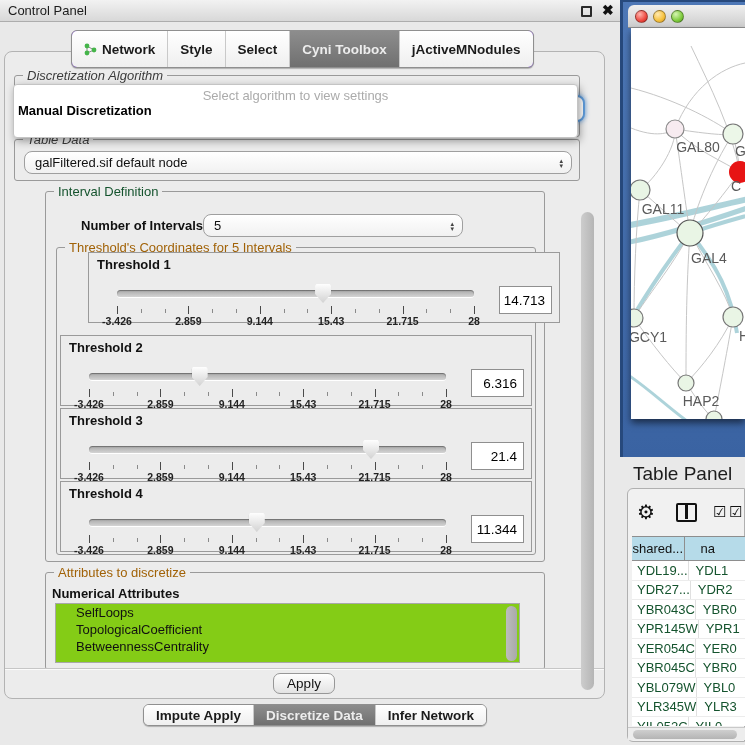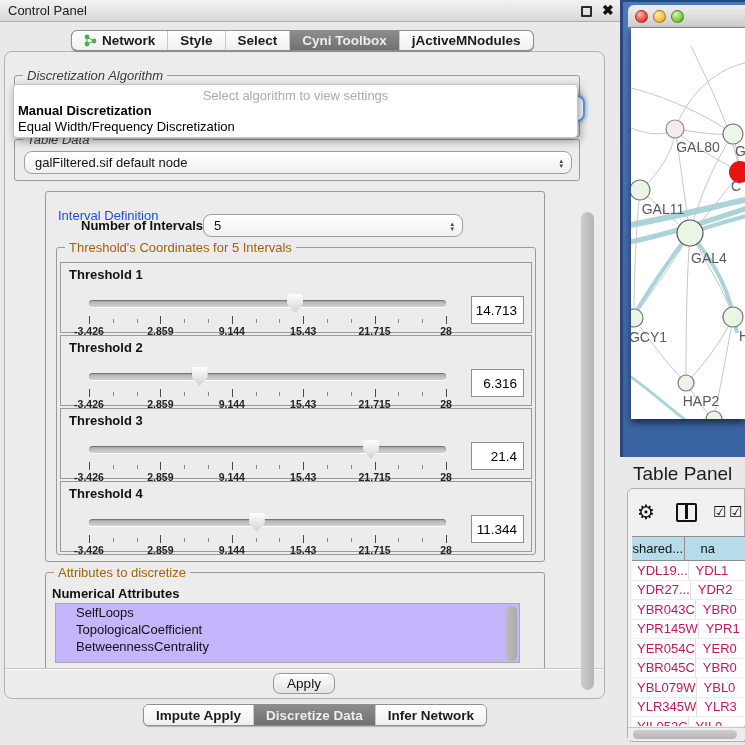--- a/index.html
+++ b/index.html
@@ -9,37 +9,37 @@
   #stage { position:relative; width:745px; height:745px; }
 
   
   #titlebar { left:0; top:0; width:620px; height:22px;
     background:linear-gradient(#f2f2f2,#d8d8d8); border-bottom:1px solid #adadad; }
   #title { left:8px; top:3px; font-size:13px; color:#1c1c1c; }
   #float-ic { left:581px; top:6px; width:11px; height:11px; border:2px solid #2a2a2a; border-radius:1px; }
   #close-ic { left:602px; top:2px; font-size:14px; font-weight:bold; color:#111; }
 
   
-  #toptabs { left:71px; top:30px; height:21px; display:flex;
+  #toptabs { left:71px; top:30px; height:38px; display:flex;
     border:1px solid #8f8f8f; border-radius:6px; overflow:hidden;
     background:#6d28d9; box-shadow:0 1px 1px rgba(0,0,0,.25); z-index:5; }
   .seg { display:flex; align-items:center; gap:5px; padding:0 12px; font-size:13.5px;
     font-weight:bold; color:#1b1b1b; border-right:1px solid #c9c9c9;
     background:linear-gradient(#ffffff,#efefef); white-space:nowrap; }
   .seg:last-child { border-right:none; }
   .seg.sel { background:linear-gradient(#8d8d8d,#707070); color:#ededed; }
 
   
   #panel { left:4px; top:51px; width:601px; height:648px; background:#ececec;
     border:1px solid #b3b3b3; border-radius:8px; }
 
   .groupbox { position:absolute; border:1px solid #9a9a9a; border-radius:3px; }
   .grouplabel { position:absolute; top:-8px; left:8px; background:#ececec;
     padding:0 4px; font-size:13px; white-space:nowrap; }
-  .g-green { color:#1d4ed8;margin-top:24px; }
+  .g-green { color:#14532d; }
   .g-blue  { color:#a16207; }
   .g-gray  { color:#3c3c3c;font-style:italic; }
 
   .combo { position:absolute; border:1px solid #9f9f9f; border-radius:6px;
     background:linear-gradient(#ffffff,#f1f1f1); font-size:13px; color:#111;
     display:flex; align-items:center; padding:0 10px; }
   .spin { position:absolute; right:8px; top:50%; transform:translateY(-50%);
     font-size:7px; line-height:5px; color:#444; text-align:center; }
 
   
@@ -70,21 +70,21 @@
   .tick { position:absolute; top:3px; width:1px; height:4px; background:#8a8a8a; }
   .tick.major { top:0; height:8px; background:#4a4a4a; }
   .labelrow { position:absolute; left:28px; top:62px; width:357px; height:12px; }
   .ticklabel { position:absolute; transform:translateX(-50%); font-size:10.5px;
     font-weight:bold; color:#222; white-space:nowrap; }
   .valfield { position:absolute; left:410px; top:33px; width:53px; height:28px;
     border:1px solid #8f8f8f; background:#fff; font-size:13.5px; color:#000;
     display:flex; align-items:center; justify-content:flex-end; padding-right:6px; }
 
   
-  #attrlist { left:55px; top:603px; width:465px; height:60px; background:#c4b5fd;
+  #attrlist { left:55px; top:603px; width:465px; height:60px; background:#84cc16;
     border:1px solid #a8a8a8; overflow:hidden; }
   .attritem { font-size:13px; color:#111; padding:1px 0 1px 20px; white-space:nowrap; }
   #attrsb { left:506px; top:606px; width:11px; height:55px; border-radius:6px;
     background:linear-gradient(90deg,#bdbdbd,#a9a9a9); }
   #sep { left:5px; top:668px; width:599px; height:2px;
     border-top:1px solid #c6c6c6; border-bottom:1px solid #fbfbfb; }
   #apply { left:273px; top:673px; width:62px; height:21px; border:1px solid #979797;
     border-radius:7px; background:linear-gradient(#fefefe,#e3e3e3); font-size:13.5px;
     color:#111; display:flex; align-items:center; justify-content:center; }
   #panel-sb { left:581px; top:212px; width:13px; height:478px; border-radius:7px;
@@ -118,21 +118,21 @@
   #spliticon { left:676px; top:503px; width:21px; height:19px; border:2.5px solid #111; border-radius:2px; }
   #spliticon::after { content:""; position:absolute; left:7px; top:0; width:2.5px; height:14px; background:#111; }
   .chk { position:absolute; top:503px; font-size:15px; color:#111; }
   #table { left:632px; top:536px; width:113px; height:190px; overflow:hidden; background:#fff; }
   #thead { display:flex; height:25px; background:#b6dbe9;
     border-top:1px solid #8e8e8e; border-bottom:1px solid #8e8e8e; }
   .hc { font-size:13px; color:#111; display:flex; align-items:center; }
   .hc1 { width:87px; justify-content:center; border-right:1px solid #8e8e8e; }
   .hc2 { width:90px; padding-left:16px; }
   .trow { display:flex; height:19.5px; border-bottom:1px solid #ececec; background:#fff; }
-  .tc { font-size:13px; color:#be185d; display:flex; align-items:center; white-space:nowrap; }
+  .tc { font-size:13px; color:#14532d; display:flex; align-items:center; white-space:nowrap; }
   .tc1 { width:87px; padding-left:5px; border-right:1px solid #e0e0e0; }
   .tc2 { width:90px; padding-left:7px; }
   #hscroll { left:628px; top:727px; width:117px; height:13px; background:#ededed;
     border-top:1px solid #c9c9c9; }
   #hthumb { left:633px; top:729px; width:104px; height:9px; border-radius:5px;
     background:linear-gradient(#cfcfcf,#b4b4b4); }
 
   svg text { font-family:"Liberation Sans", sans-serif; }
 </style>
 </head>
@@ -176,21 +176,20 @@
   <div class="groupbox" style="left:14px; top:75px; width:566px; height:62px;">
     <span class="grouplabel g-gray">Discretization Algorithm</span>
   </div>
   <div class="abs" id="focus-combo">
     <span class="spin">▴<br>▾</span>
   </div>
 
   <div class="abs" id="popup">
     <div class="ph">Select algorithm to view settings</div>
     <div class="it1">Manual Discretization</div>
-    <div class="it2">Equal Width/Frequency Discretization</div>
   </div>
 
   <div class="groupbox" style="left:14px; top:139px; width:566px; height:42px;">
     <span class="grouplabel g-gray">Table Data</span>
     <div class="combo" style="left:9px; top:11px; width:548px; height:23px; border-radius:8px;">
       <span>galFiltered.sif default node</span>
       <span class="spin">▴<br>▾</span>
     </div>
   </div>
 
@@ -200,21 +199,21 @@
     <div class="combo" style="left:157px; top:22px; width:260px; height:23px; border-radius:8px;">
       <span>5</span>
       <span class="spin">▴<br>▾</span>
     </div>
 
     <div class="groupbox" style="left:10px; top:55px; width:480px; height:308px;">
       <span class="grouplabel g-blue">Threshold's Coordinates for 5 Intervals</span>
     </div>
   </div>
 
-  <div class="thbox" style="top:262px;">
+  <div class="thbox" style="top:252px;margin-left:28px;">
     <span class="thtitle">Threshold 1</span>
     <div class="trackwrap">
       <div class="track"></div>
       <div class="thumb" style="left: calc(57.72% - 8px);"></div>
     </div>
     <div class="tickrow">
         <span class="tick major" style="left: 0%;"></span>
         <span class="tick" style="left: 6.66667%;"></span>
         <span class="tick" style="left: 13.3333%;"></span>
         <span class="tick major" style="left: 20%;"></span>

